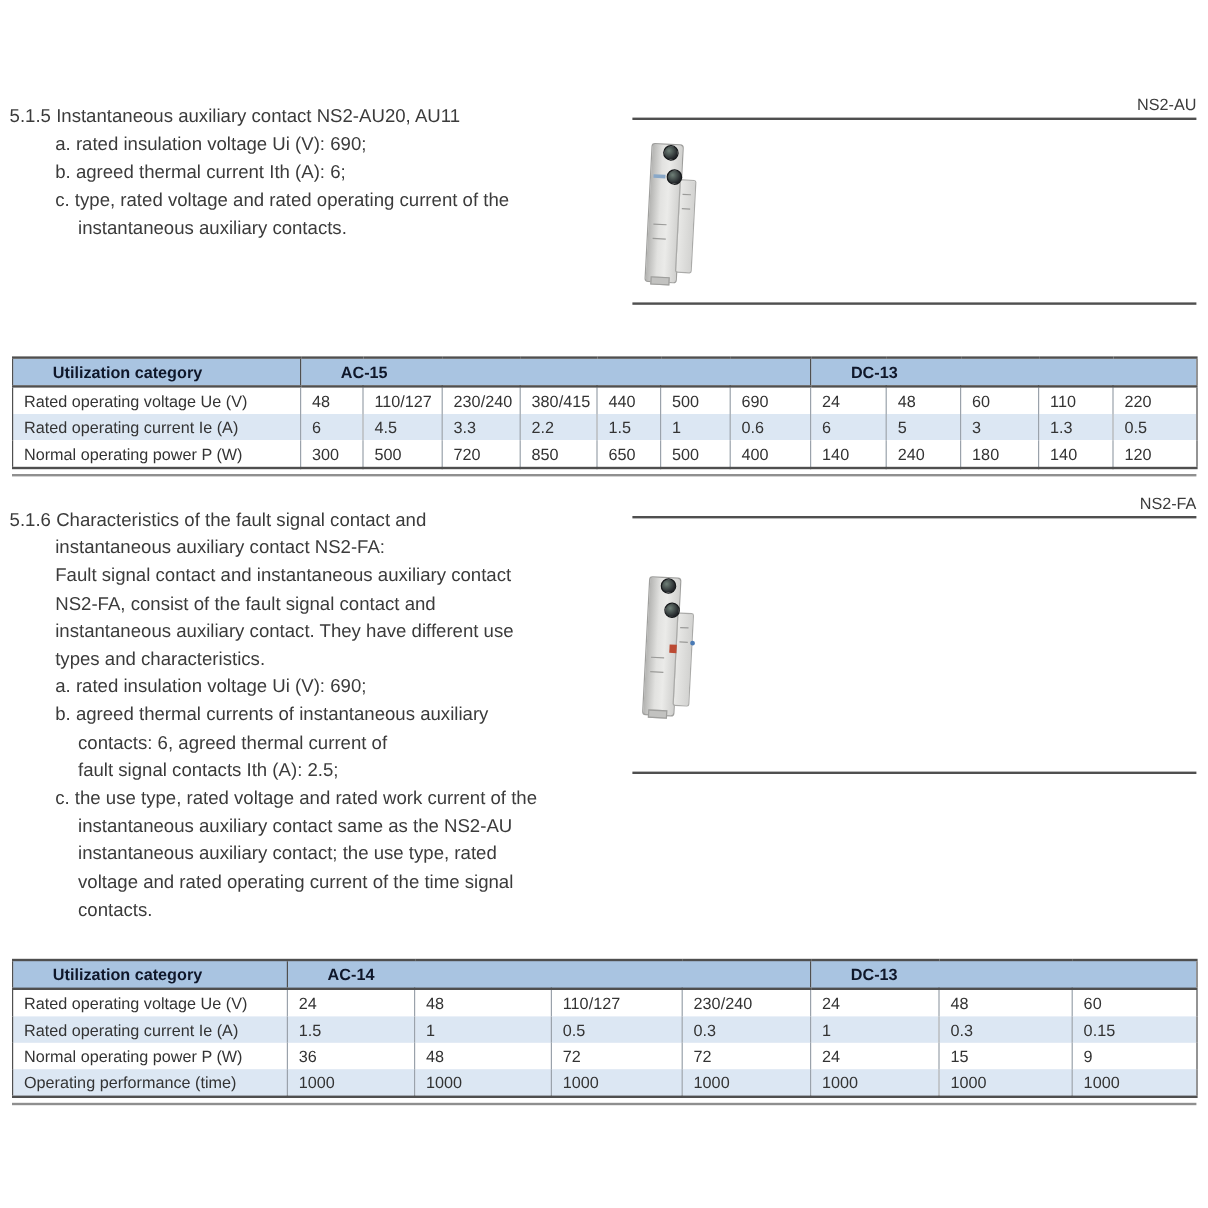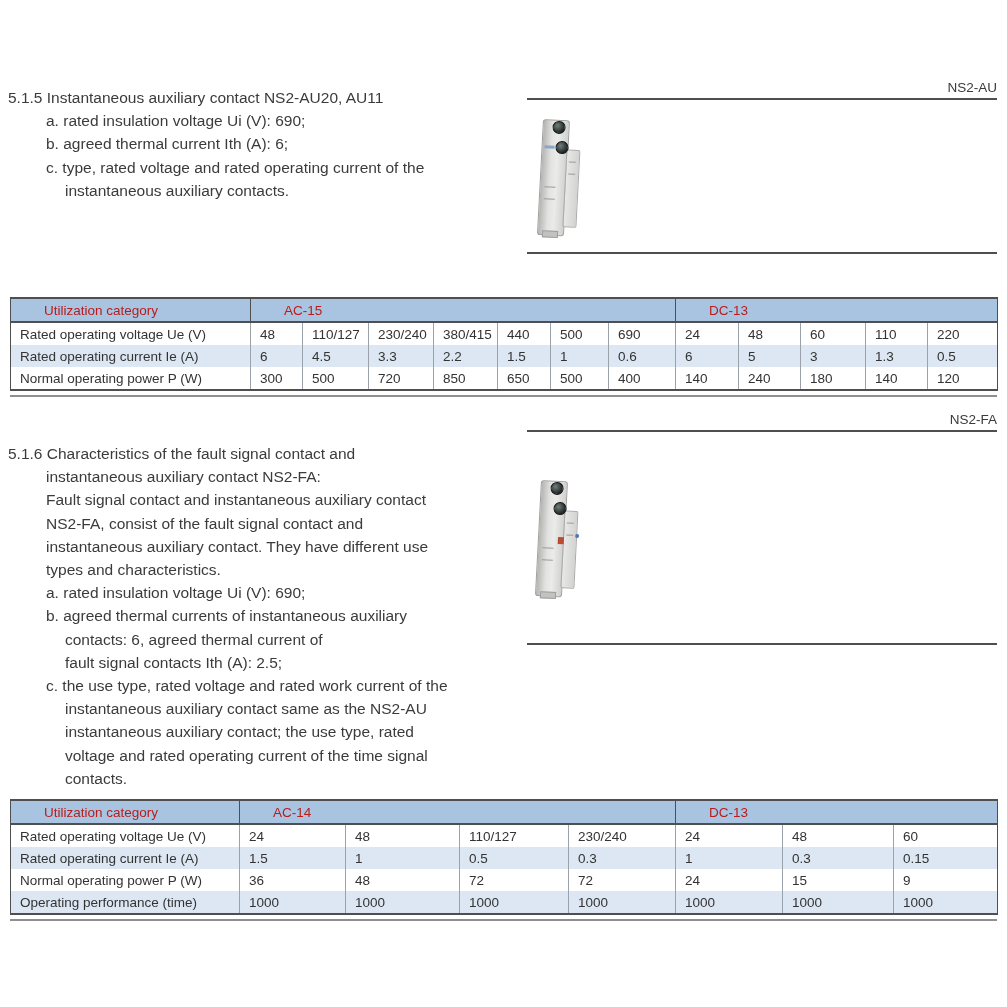--- a/index.html
+++ b/index.html
@@ -27,21 +27,21 @@
     font-size:13.5px;color:#333;
     border-left:1.5px solid var(--rule-dark);
     border-right:1.5px solid var(--rule-dark);
     border-bottom:2.5px solid var(--rule-dark);
   }
   .dtable th,.dtable td{
     height:22px;padding:0 2px 0 9px;text-align:left;
     overflow:hidden;white-space:nowrap;vertical-align:middle;
   }
   .dtable thead th{
-    background:var(--header-bg);font-weight:normal;color:#b91c1c;
+    background:var(--header-bg);font-weight:bold;color:#0f172a;
     border-top:2px solid var(--rule-dark);
     border-bottom:2px solid var(--rule-dark);
     padding-left:33px;
   }
   .dtable thead th.group{border-left:1.5px solid var(--rule-dark);}
   .dtable td{border-left:1px solid #9aa2ab;background:#ffffff;}
   .dtable td:first-child{border-left:none;margin-left:17px;}
   .dtable tr.alt td{background:var(--row-alt);}
   .hairline{width:987px;height:2px;background:var(--rule-light);margin-top:4px;}
   
@@ -173,21 +173,21 @@
             <td>240</td>
             <td>180</td>
             <td>140</td>
             <td>120</td>
           </tr>
         </tbody>
       </table>
     <div class="hairline"></div>
   </div>
 
-  <div id="sec516" class="textblock" style="left:8px;top:442px;">
+  <div id="sec516" class="textblock" style="left:8px;top:422px;">
       <div class="tline ind0">5.1.6 Characteristics of the fault signal contact and</div>
       <div class="tline ind1">instantaneous auxiliary contact NS2-FA:</div>
       <div class="tline ind1">Fault signal contact and instantaneous auxiliary contact</div>
       <div class="tline ind1">NS2-FA, consist of the fault signal contact and</div>
       <div class="tline ind1">instantaneous auxiliary contact. They have different use</div>
       <div class="tline ind1">types and characteristics.</div>
       <div class="tline ind1">a. rated insulation voltage Ui (V): 690;</div>
       <div class="tline ind1">b. agreed thermal currents of instantaneous auxiliary</div>
       <div class="tline ind2">contacts: 6, agreed thermal current of</div>
       <div class="tline ind2">fault signal contacts Ith (A): 2.5;</div>

